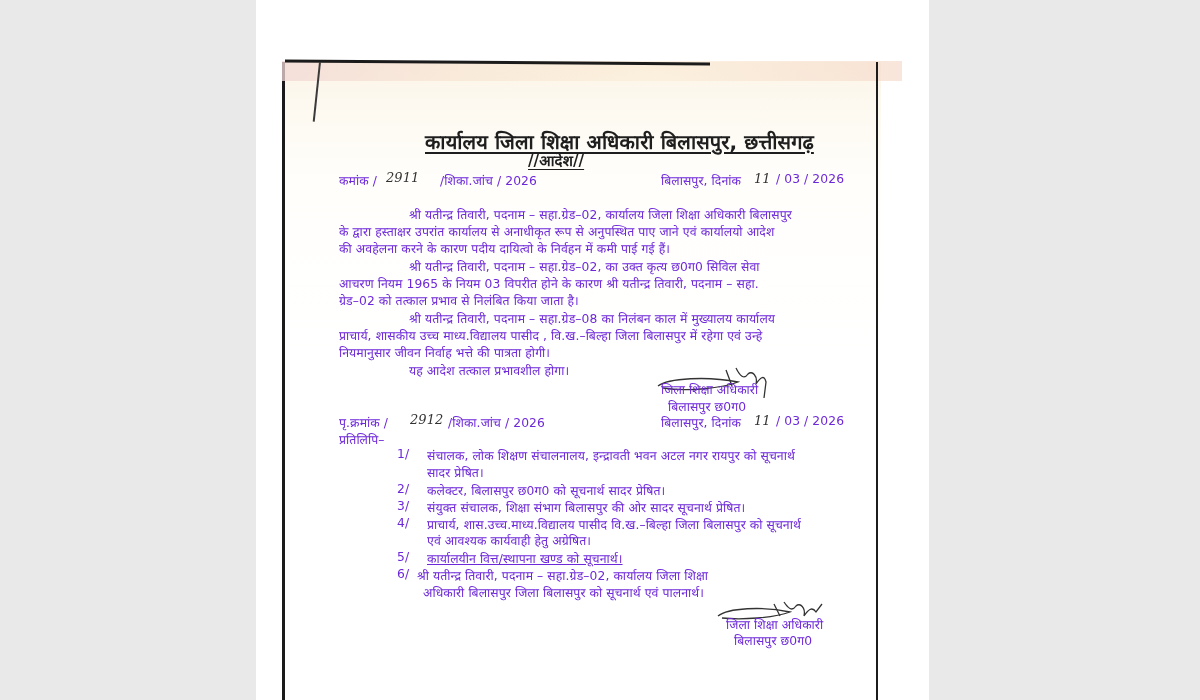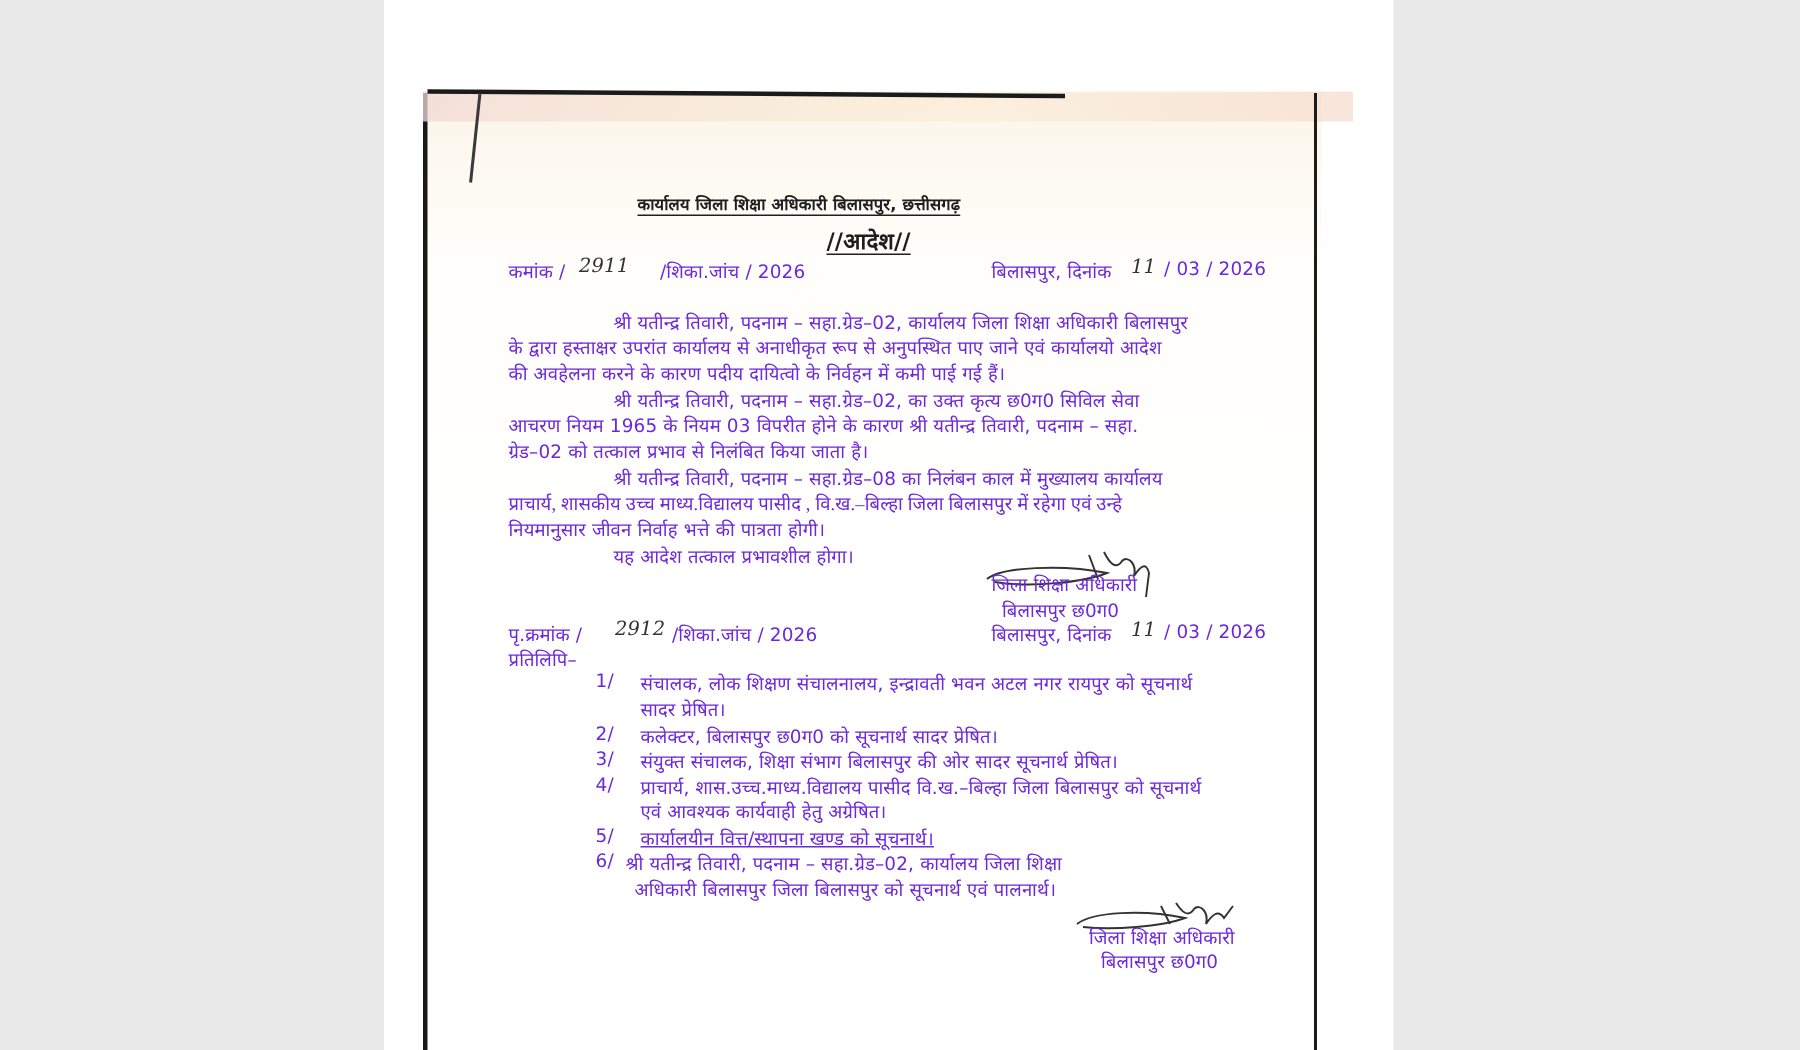--- a/index.html
+++ b/index.html
@@ -33,58 +33,58 @@
   }
   .right-border {
     position:absolute; left:876px; top:62px; width:2px; height:638px;
     background:#1c1c1c;
   }
   .txt {
     position:absolute; color:#6d28d9; font-size:12.3px; white-space:nowrap;
     letter-spacing:0.1px;
   }
   .heading {
-    font-size:11px; font-weight:bold; color:#1e1e1e;
+    font-size:20px; font-weight:bold; color:#1e1e1e;
     text-decoration:underline; text-underline-offset:3px;
   }
   .hand { font-family:"DejaVu Serif", serif; font-style:italic; font-size:13px; color:#333; }
   .signature {
     position:absolute; 
   }
 </style>
 </head>
 <body>
 
 <div class="canvas"></div>
 <div class="paper"></div>
 <div class="paper-topstrip"></div>
 <div class="paper-topedge"></div>
 <div class="fold-line"></div>
 <div class="right-border"></div>
 
 <div class="txt heading" style="left:425px; top:128px;">कार्यालय जिला शिक्षा अधिकारी बिलासपुर, छत्तीसगढ़</div>
-<div class="txt heading" style="left:551px; top:150px; font-size:15px;">//आदेश//</div>
+<div class="txt heading" style="left:528px; top:150px; font-size:15px;">//आदेश//</div>
 
 <div class="txt" style="left:339px; top:172px;">कमांक /</div>
 <div class="txt hand" style="left:386px; top:170px;">2911</div>
 <div class="txt" style="left:440px; top:172px;">/शिका.जांच / 2026</div>
 <div class="txt" style="left:661px; top:172px;">बिलासपुर, दिनांक</div>
 <div class="txt hand" style="left:754px; top:171px;">11</div>
 <div class="txt" style="left:776px; top:172px;">/ 03 / 2026</div>
 
 <div class="txt" style="left:409px; top:206px;">श्री यतीन्द्र तिवारी, पदनाम – सहा.ग्रेड–02, कार्यालय जिला शिक्षा अधिकारी बिलासपुर</div>
 <div class="txt" style="left:339px; top:223px;">के द्वारा हस्ताक्षर उपरांत कार्यालय से अनाधीकृत रूप से अनुपस्थित पाए जाने एवं कार्यालयो आदेश</div>
 <div class="txt" style="left:339px; top:240px;">की अवहेलना करने के कारण पदीय दायित्वो के निर्वहन में कमी पाई गई हैं।</div>
 
 <div class="txt" style="left:409px; top:258px;">श्री यतीन्द्र तिवारी, पदनाम – सहा.ग्रेड–02, का उक्त कृत्य  छ0ग0 सिविल सेवा</div>
 <div class="txt" style="left:339px; top:275px;">आचरण नियम 1965 के नियम 03 विपरीत होने के कारण श्री यतीन्द्र तिवारी, पदनाम – सहा.</div>
 <div class="txt" style="left:339px; top:292px;text-align:right;">ग्रेड–02 को तत्काल प्रभाव से निलंबित किया जाता है।</div>
 
 <div class="txt" style="left:409px; top:310px;">श्री यतीन्द्र तिवारी, पदनाम – सहा.ग्रेड–08 का निलंबन काल में मुख्यालय कार्यालय</div>
-<div class="txt" style="left:339px; top:327px;font-family:Liberation Serif, serif;">प्राचार्य, शासकीय उच्च माध्य.विद्यालय पासीद , वि.ख.–बिल्हा जिला बिलासपुर में रहेगा एवं उन्हे</div>
+<div class="txt" style="left:339px; top:327px;">प्राचार्य, शासकीय उच्च माध्य.विद्यालय पासीद , वि.ख.–बिल्हा जिला बिलासपुर में रहेगा एवं उन्हे</div>
 <div class="txt" style="left:339px; top:344px;">नियमानुसार जीवन निर्वाह भत्ते की पात्रता होगी।</div>
 
 <div class="txt" style="left:409px; top:362px;">यह आदेश तत्काल प्रभावशील होगा।</div>
 
 <svg class="signature" style="left:648px; top:362px;" width="130" height="40" viewBox="0 0 130 40">
   <path d="M10 24 C 20 16, 60 14, 90 20 C 75 26, 40 30, 15 26" fill="none" stroke="#333" stroke-width="1.3"></path>
   <path d="M78 8 L84 24 M88 6 C92 14, 96 18, 100 12 C104 8, 110 14, 108 22 C112 16, 116 12, 118 20 L116 36" fill="none" stroke="#333" stroke-width="1.3"></path>
 </svg>
 <div class="txt" style="left:661px; top:381px;">जिला शिक्षा अधिकारी</div>
 <div class="txt" style="left:668px; top:398px;">बिलासपुर छ0ग0</div>

